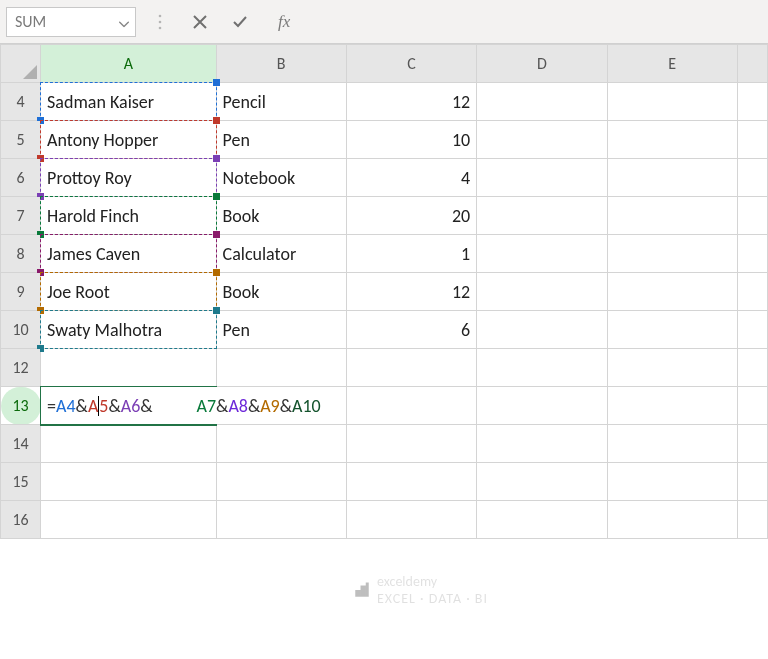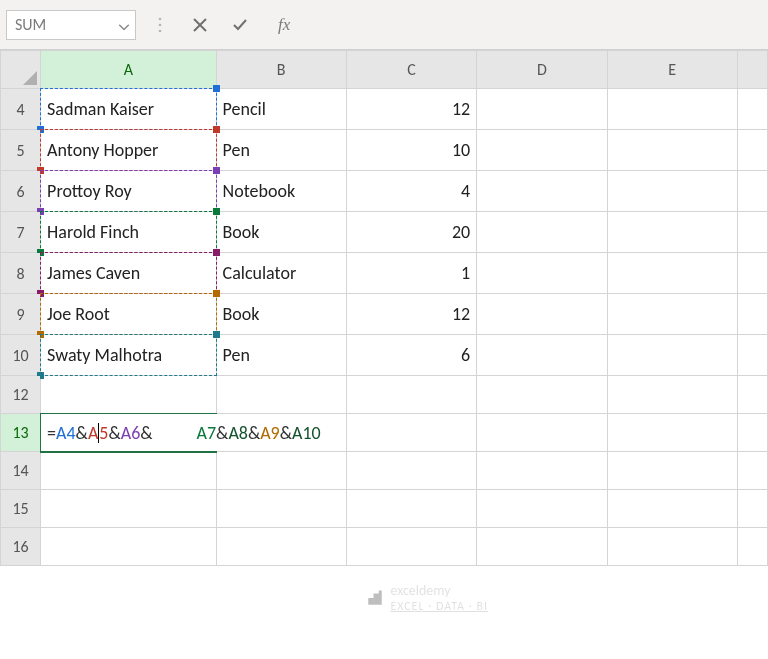--- a/index.html
+++ b/index.html
@@ -11,21 +11,21 @@
     height: 659px;
     overflow: hidden;
     position: relative;
     color: #333;
   }
 
   
   .fbar {
     display: flex;
     align-items: center;
-    height: 50px;
+    height: 44px;
     background: #f3f2f1;
     border-bottom: 1px solid #d0d0d0;
     padding: 0 6px;
     gap: 8px;
   }
   .name-box {
     position: relative;
     width: 130px;
     height: 30px;
     background: #fff;
@@ -109,31 +109,32 @@
   .grid tbody th {
     background: #e6e6e6;
     color: #555;
     font-weight: normal;
     text-align: center;
     width: 40px;
   }
   .grid tbody th.sel-row {
     background: #d3f0d8;
     color: #0b6a0b;
+    border-radius: 19px;
   }
   .grid thead th.sel-col {
     background: #d3f0d8;
     color: #0b6a0b;
   }
   .cell {
     width: 100%;
     height: 100%;
     display: flex;
     align-items: center;
-    padding: 9px 6px;
+    padding: 1px 6px;
     white-space: nowrap;
     font-size: 18px;
     color: #222;
   }
   .cell.right { justify-content: flex-end; }
 
   .colA { width: 175px; }
   .colB { width: 130px; }
   .colC { width: 130px; }
   .colD { width: 130px; }
@@ -186,21 +187,21 @@
     right: 280px;
     bottom: 50px;
     font-size: 14px;
     color: rgba(0,0,0,0.12);
     display: flex;
     align-items: center;
     gap: 6px;
     pointer-events: none;
   }
   .watermark svg { width: 18px; height: 18px; opacity: 0.25; }
-  .watermark .sub { font-size: 12px; letter-spacing: 1px; display:block;text-decoration:underline; }
+  .watermark .sub { font-size: 14px; letter-spacing: 1px; display:block; }
 </style>
 </head>
 <body>
 
 <div class="fbar">
   <div class="name-box">
     <span>SUM</span>
     <span class="chev">
       <svg viewBox="0 0 10 6" width="10" height="6">
           <path d="M0 0 L5 5 L10 0" fill="none" stroke="#888" stroke-width="1.4"></path>
@@ -400,21 +401,21 @@
               <span class="tok" style="color: rgb(31, 111, 214);">A4</span>
               <span class="tok">&amp;</span>
               <span class="tok" style="color: rgb(192, 57, 43);">A</span>
               <span class="caret"></span>
               <span class="tok" style="color: rgb(192, 57, 43);">5</span>
               <span class="tok">&amp;</span>
               <span class="tok" style="color: rgb(123, 63, 181);">A6</span>
               <span class="tok">&amp;</span>
               <span class="tok" style="color: rgb(10, 122, 59); margin-left: 44px;">A7</span>
               <span class="tok">&amp;</span>
-              <span class="tok" style="color: #14532d;">A8</span>
+              <span class="tok" style="color: #6d28d9;">A8</span>
               <span class="tok">&amp;</span>
               <span class="tok" style="color: rgb(179, 107, 0);">A9</span>
               <span class="tok">&amp;</span>
               <span class="tok" style="color: #14532d;">A10</span>
             </div>
           </td>
           <td></td>
           <td></td>
           <td></td>
           <td></td>

